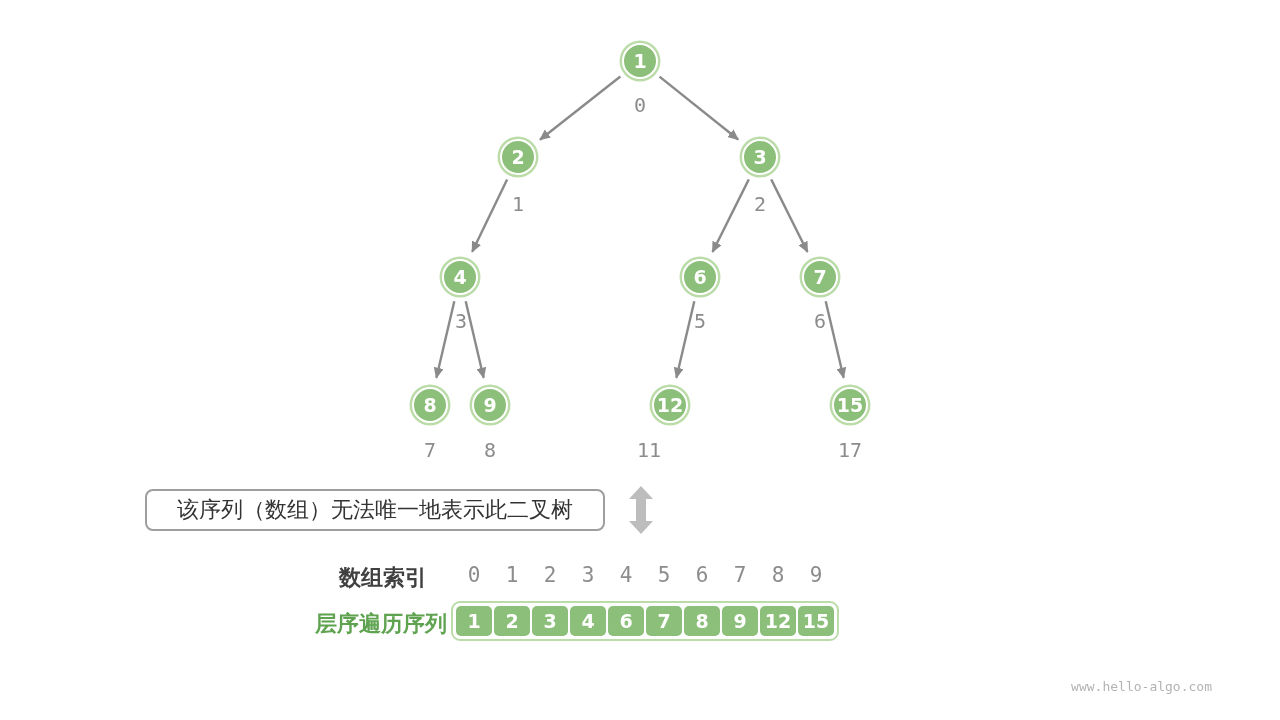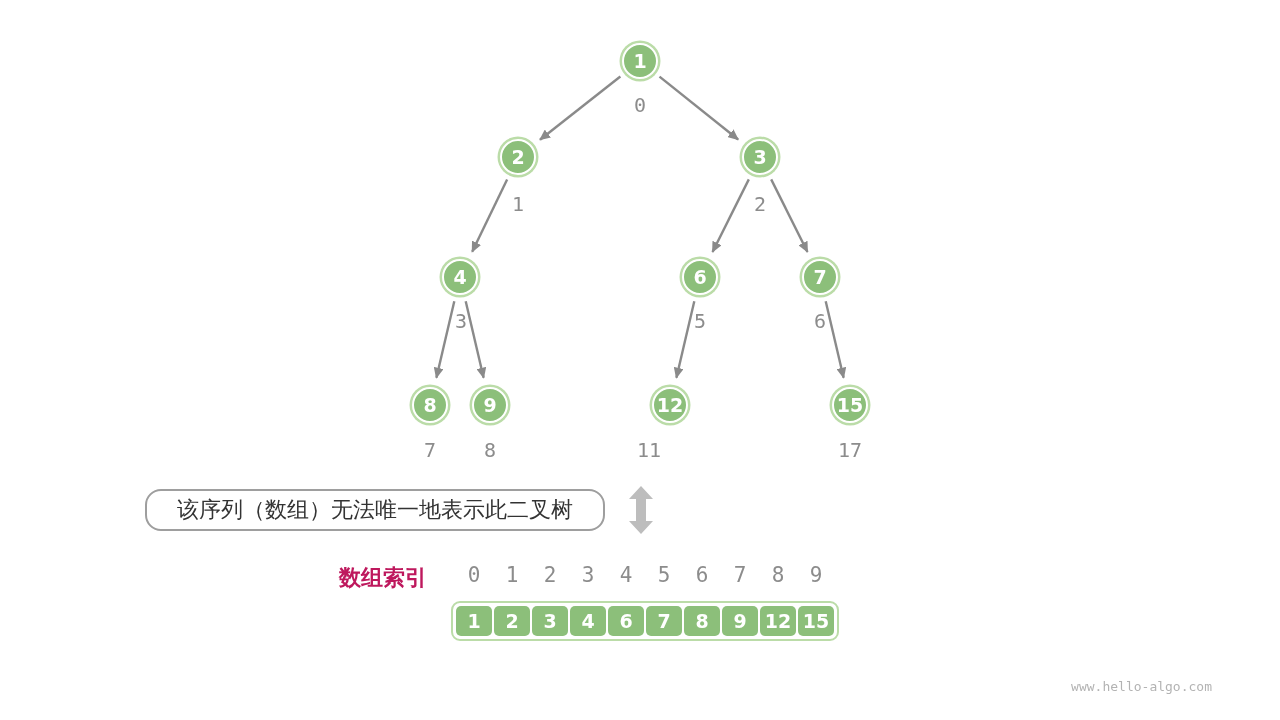--- a/index.html
+++ b/index.html
@@ -26,31 +26,31 @@
   }
   .idx {
     position:absolute; transform:translate(-50%,-50%);
     color:var(--index-text,#8C8C8C);
     font-family:"DejaVu Sans Mono", monospace; font-size:20px;
   }
 
   
   .callout {
     position:absolute; left:145px; top:489px; width:460px; height:42px;
-    border:2px solid var(--callout-border,#9E9E9E); border-radius:16px;
+    border:2px solid var(--callout-border,#9E9E9E); border-radius:8px;
     background:#ffffff; display:flex; align-items:center; justify-content:center;
     font-size:22px; color:var(--callout-text,#333333);
   }
 
   .updown { position:absolute; left:626px; top:486px; }
   .updown polygon { fill:var(--arrow-gray,#BDBDBD); }
 
   .label-dark {
     position:absolute; left:337px; top:563px; width:90px; text-align:right;
-    font-weight:bold; font-size:22px; color:#be185d;
+    font-weight:bold; font-size:22px; color:#404040;
   }
   .label-green {
     position:absolute; left:305px; top:609px; width:142px; text-align:right;
     font-weight:bold; font-size:22px; color:var(--green-label,#5FA351);
   }
 
   #index-row { position:absolute; left:456px; top:563px; display:flex; gap:2px; }
   #index-row .slot {
     width:36px; text-align:center; color:var(--index-text,#8C8C8C);
     font-family:"DejaVu Sans Mono", monospace; font-size:21px;
@@ -134,20 +134,21 @@
       <div class="slot">2</div>
       <div class="slot">3</div>
       <div class="slot">4</div>
       <div class="slot">5</div>
       <div class="slot">6</div>
       <div class="slot">7</div>
       <div class="slot">8</div>
       <div class="slot">9</div>
     </div>
 
+  <div class="label-green">层序遍历序列</div>
   <div id="array-box">
       <div class="cell">1</div>
       <div class="cell">2</div>
       <div class="cell">3</div>
       <div class="cell">4</div>
       <div class="cell">6</div>
       <div class="cell">7</div>
       <div class="cell">8</div>
       <div class="cell">9</div>
       <div class="cell">12</div>

